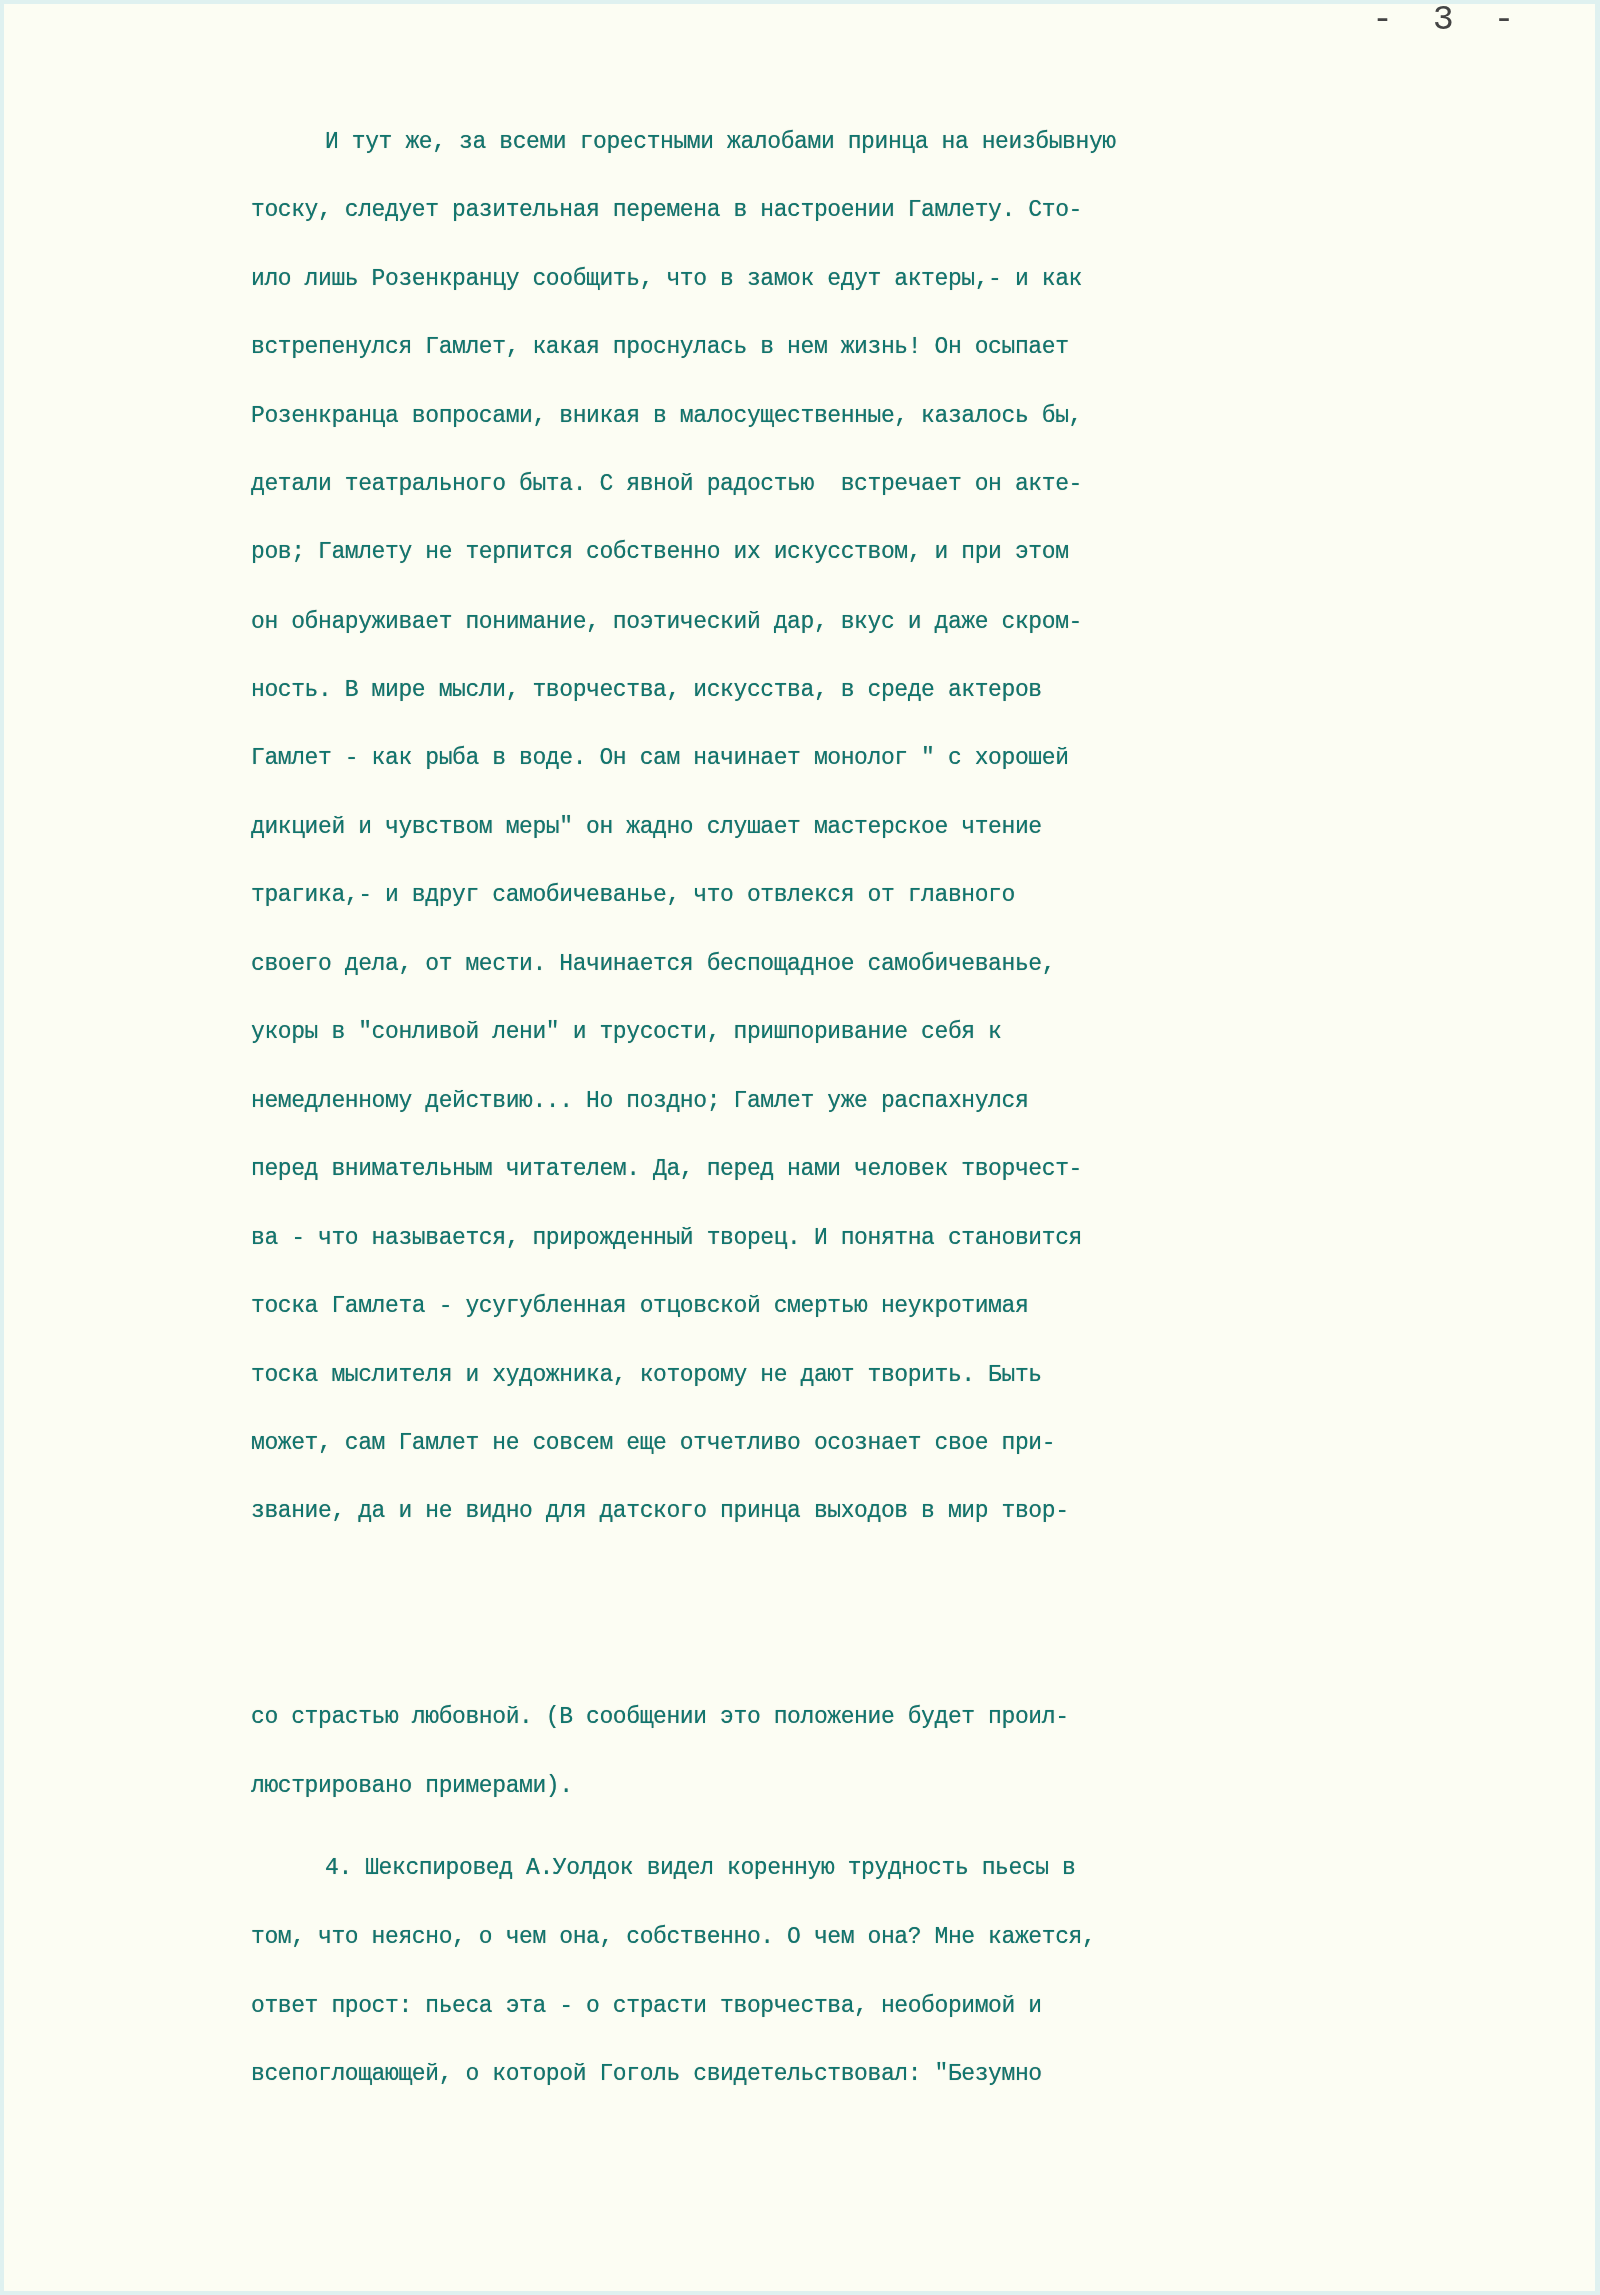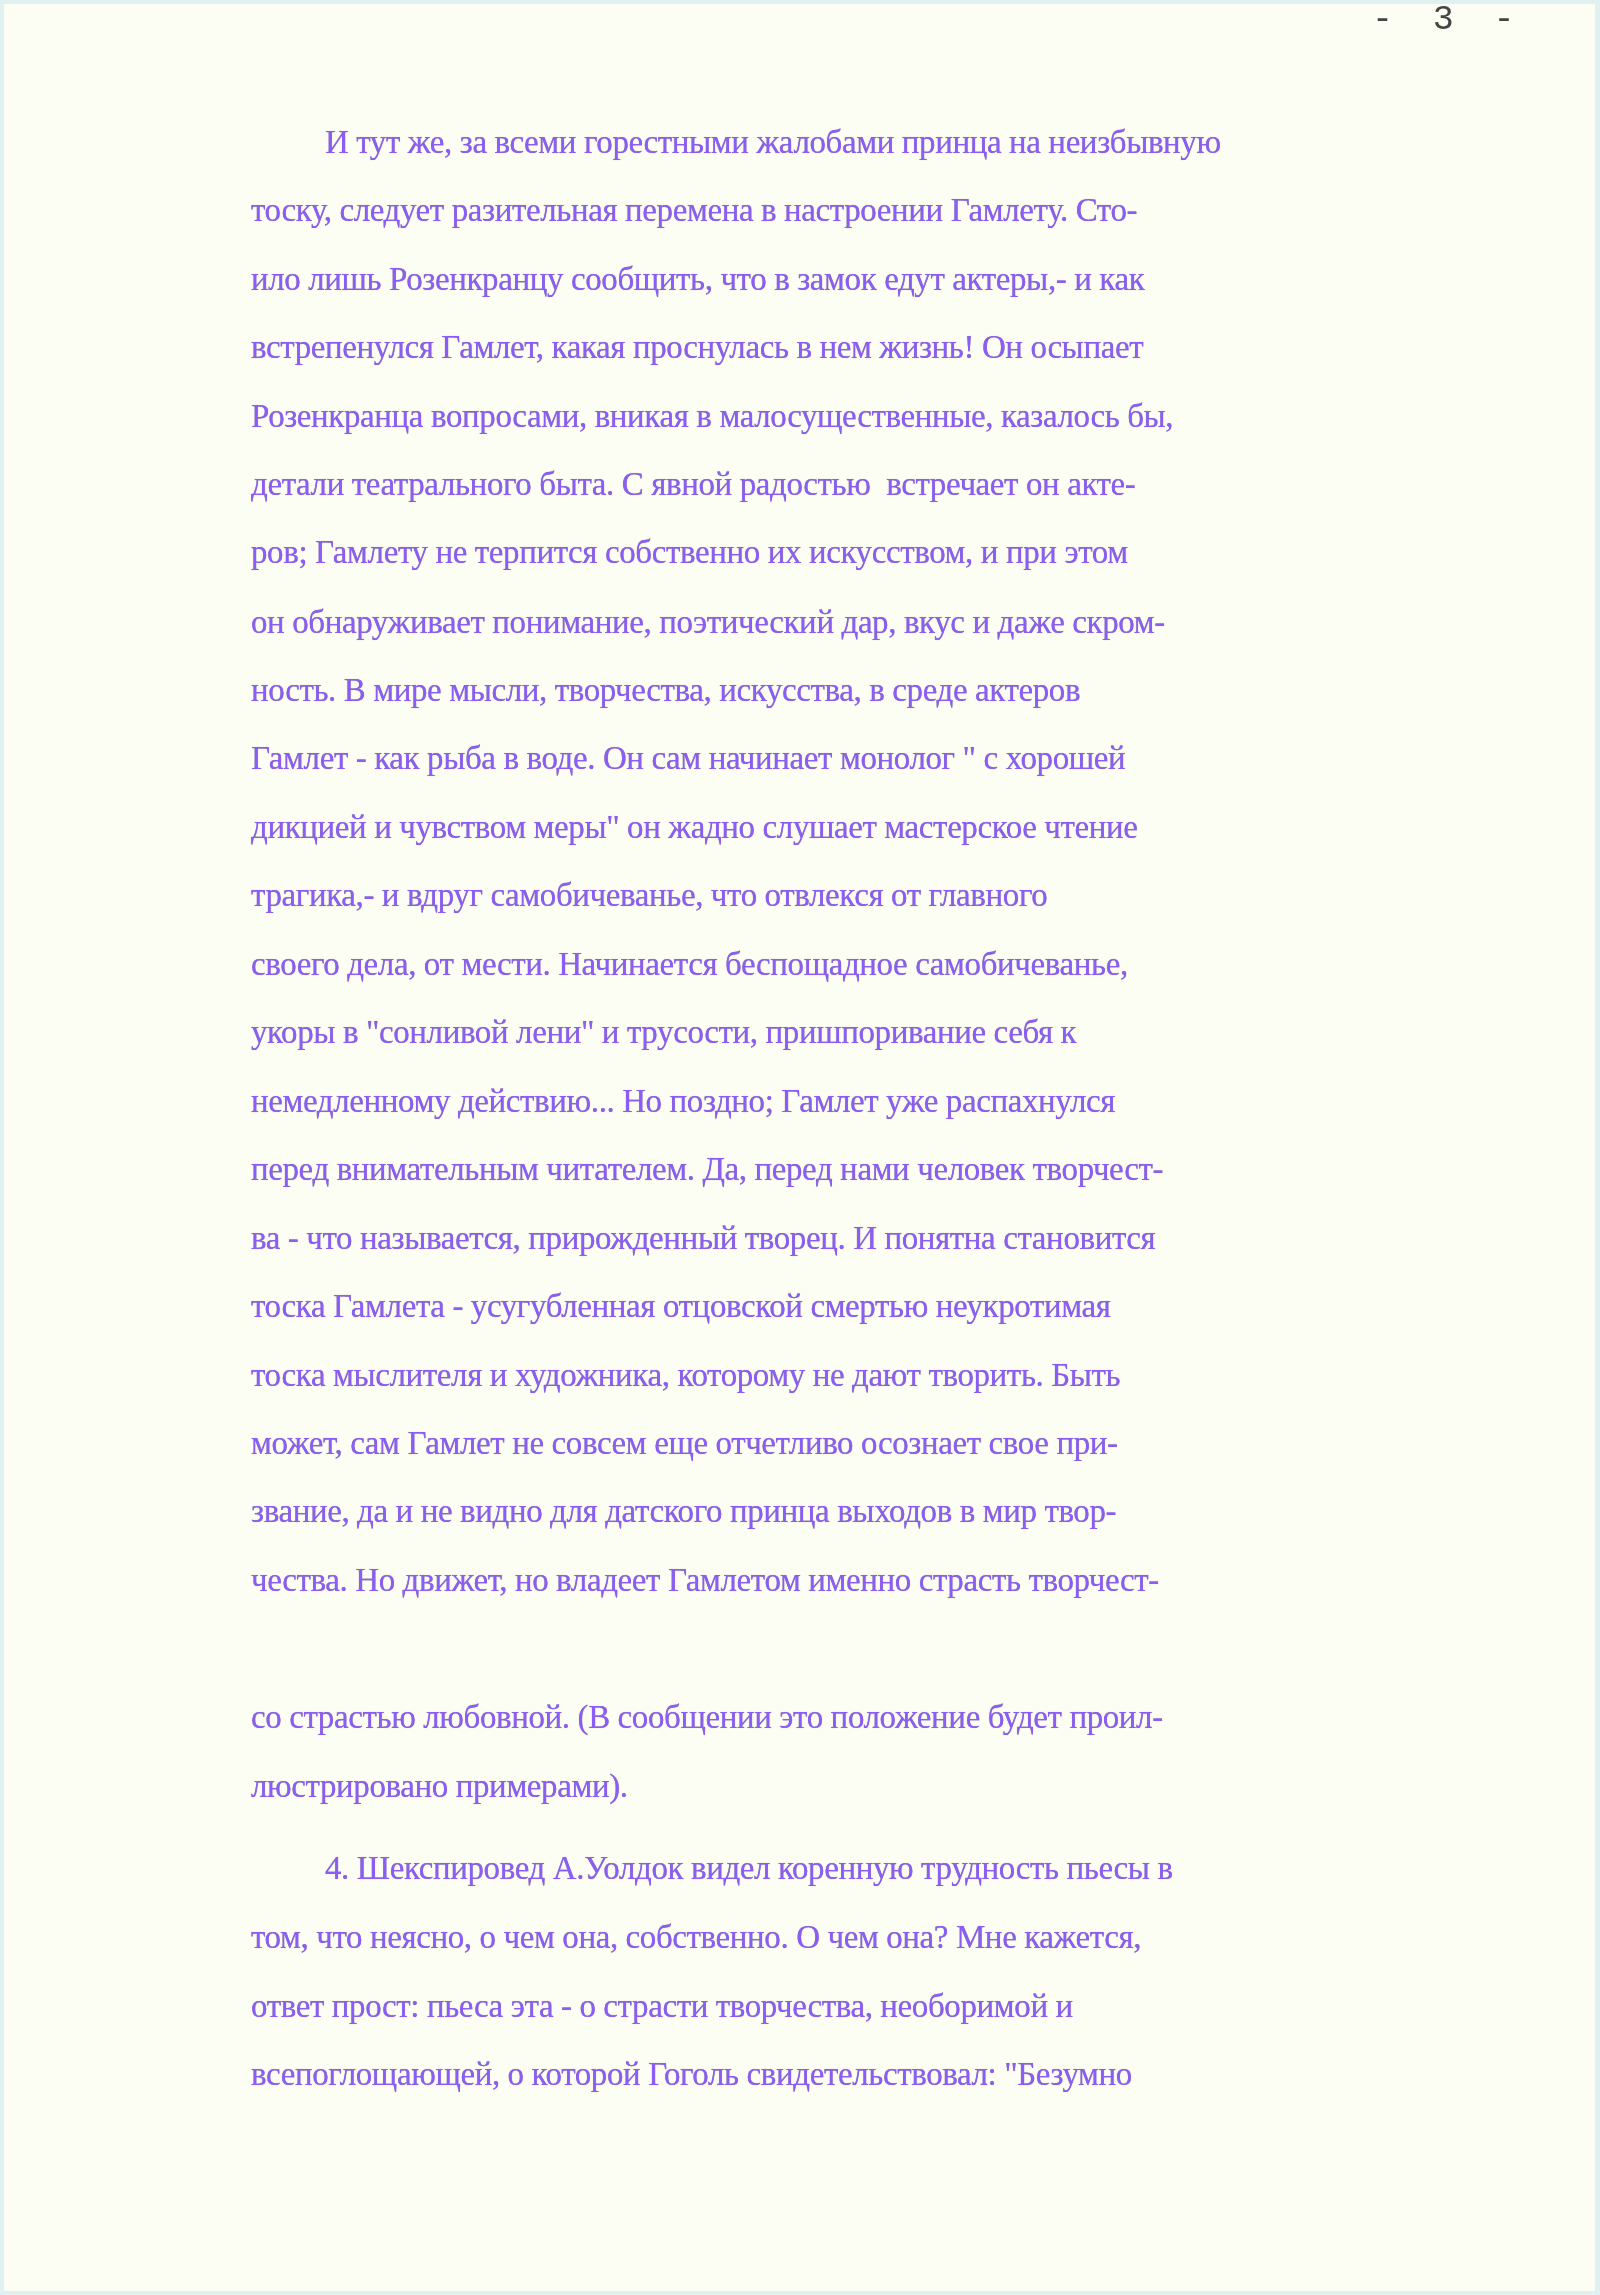--- a/index.html
+++ b/index.html
@@ -27,24 +27,24 @@
       top: -4px;
       font-family: "Liberation Mono", "DejaVu Sans Mono", monospace;
       font-size: 35px;
       color: #444;
       letter-spacing: 9.4px;
       white-space: pre;
     }
     .line {
       position: absolute;
       left: 247px;
-      font-family: Liberation Serif, serif;
-      font-size: 33px;
+      font-family: Liberation Mono, monospace;
+      font-size: 23px;
       line-height: 40px;
-      color: #8b5cf6;
+      color: #0f766e;
       white-space: pre;
       letter-spacing: -0.4px;
       text-shadow: 0 0 0.7px rgba(40,40,40,0.55);
     }
     .line.indent {
       left: 321px;
     }
   </style>
 </head>
 <body>
@@ -66,21 +66,20 @@
   <div class="line" style="top:871px">трагика,- и вдруг самобичеванье, что отвлекся от главного</div>
   <div class="line" style="top:940px">своего дела, от мести. Начинается беспощадное самобичеванье,</div>
   <div class="line" style="top:1008px">укоры в "сонливой лени" и трусости, пришпоривание себя к</div>
   <div class="line" style="top:1077px">немедленному действию... Но поздно; Гамлет уже распахнулся</div>
   <div class="line" style="top:1145px">перед внимательным читателем. Да, перед нами человек творчест-</div>
   <div class="line" style="top:1214px">ва - что называется, прирожденный творец. И понятна становится</div>
   <div class="line" style="top:1282px">тоска Гамлета - усугубленная отцовской смертью неукротимая</div>
   <div class="line" style="top:1351px">тоска мыслителя и художника, которому не дают творить. Быть</div>
   <div class="line" style="top:1419px">может, сам Гамлет не совсем еще отчетливо осознает свое при-</div>
   <div class="line" style="top:1487px">звание, да и не видно для датского принца выходов в мир твор-</div>
-  <div class="line" style="top:1556px">чества. Но движет, но владеет Гамлетом именно страсть творчест-</div>
   <div class="line" style="top:1693px">со страстью любовной. (В сообщении это положение будет проил-</div>
   <div class="line" style="top:1762px">люстрировано примерами).</div>
   <div class="line indent" style="top:1844px">4. Шекспировед А.Уолдок видел коренную трудность пьесы в</div>
   <div class="line" style="top:1913px">том, что неясно, о чем она, собственно. О чем она? Мне кажется,</div>
   <div class="line" style="top:1982px">ответ прост: пьеса эта - о страсти творчества, необоримой и</div>
   <div class="line" style="top:2050px">всепоглощающей, о которой Гоголь свидетельствовал: "Безумно</div>
 </div>
 
 
 </body></html>

